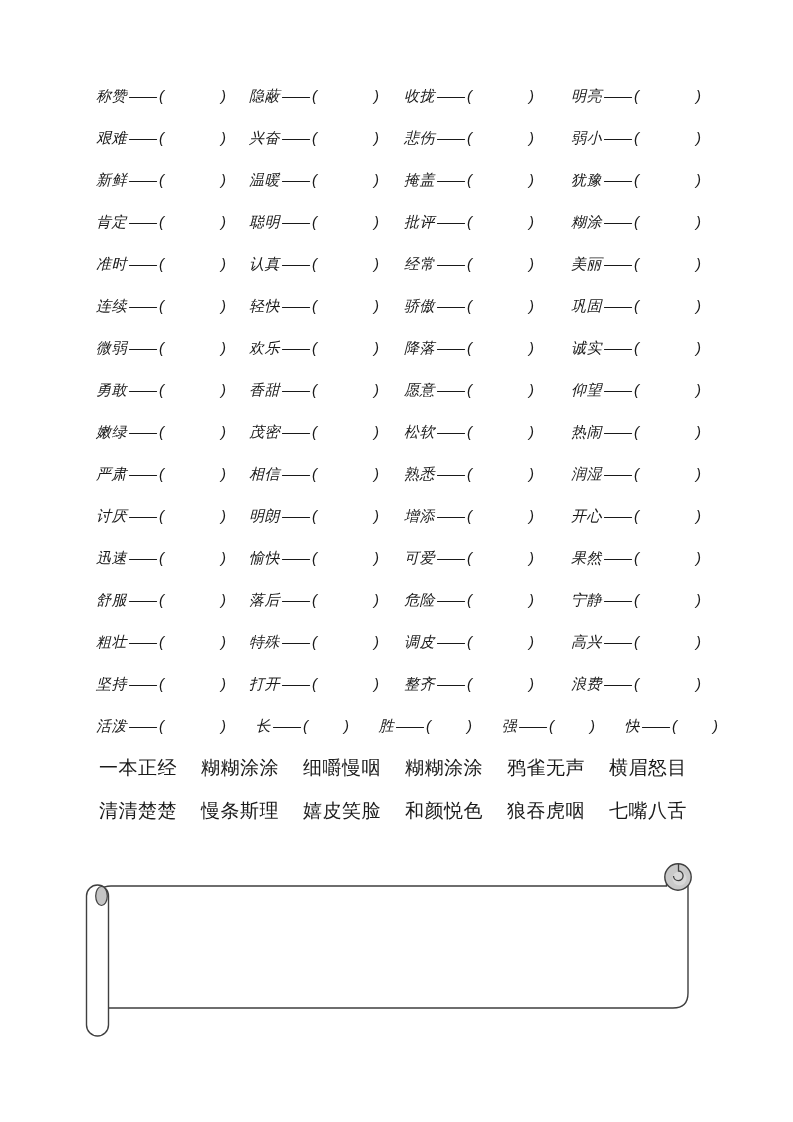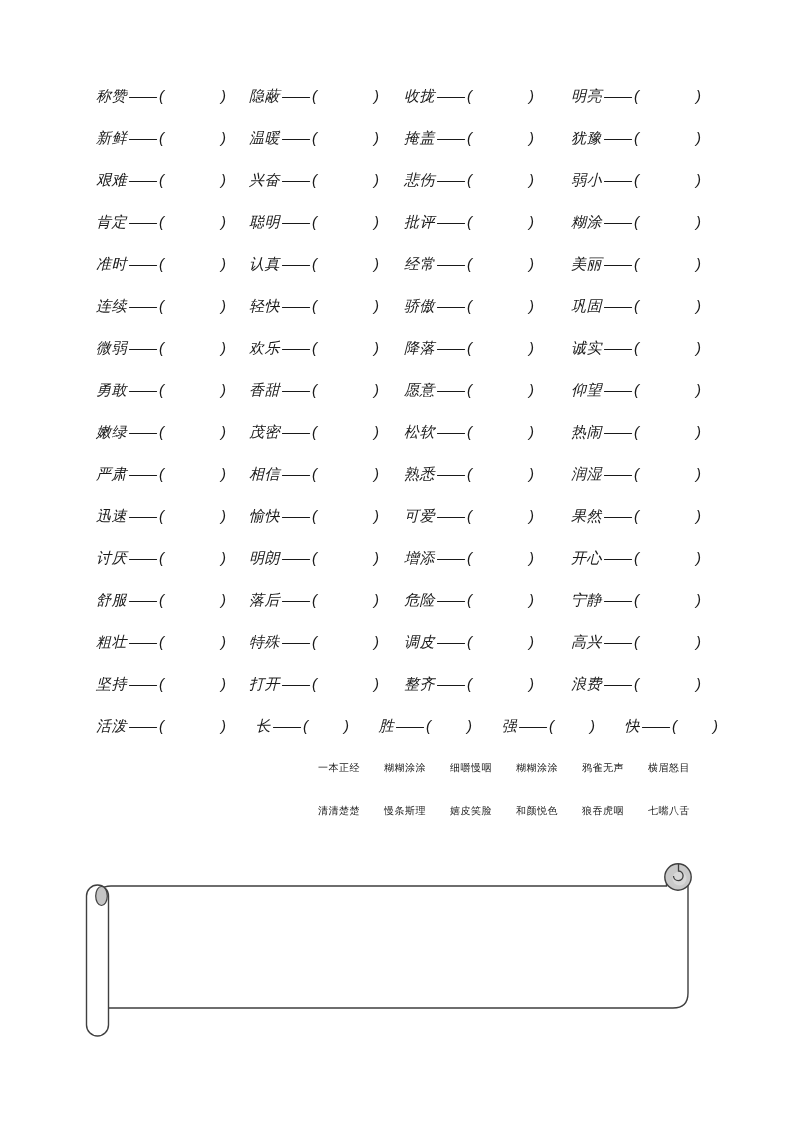--- a/index.html
+++ b/index.html
@@ -37,55 +37,55 @@
   .sec-head {
     height:42px;
     font-size:15.5px;
     line-height:22px;
     font-weight:700;
     color:#000000;
     letter-spacing:0.5px;
   }
   .idiom-row {
     display:flex;
-    justify-content:flex-end;
+    justify-content:center;
     width:594px;
     height:43px;
     align-items:flex-start;
-    font-size:10px;
+    font-size:19px;
     line-height:21px;
     gap:24px;
   }
   .idiom { white-space:nowrap; letter-spacing:0.5px; }
   .scroll-wrap { position:absolute; left:80px; top:858px; width:622px; height:188px; }
 </style>
 </head>
 <body>
 
 <div class="page">
   <div class="content">
 
     <div class="grid">
         <div class="g-row">
           <span class="cell"><span class="word">称赞</span><span class="dash">——</span><span class="paren">(</span><span class="blank wide"></span><span class="paren">)</span></span>
           <span class="cell"><span class="word">隐蔽</span><span class="dash">——</span><span class="paren">(</span><span class="blank wide"></span><span class="paren">)</span></span>
           <span class="cell"><span class="word">收拢</span><span class="dash">——</span><span class="paren">(</span><span class="blank wide"></span><span class="paren">)</span></span>
           <span class="cell"><span class="word">明亮</span><span class="dash">——</span><span class="paren">(</span><span class="blank wide"></span><span class="paren">)</span></span>
         </div>
         <div class="g-row">
+          <span class="cell"><span class="word">艰难</span><span class="dash">——</span><span class="paren">(</span><span class="blank wide"></span><span class="paren">)</span></span>
+          <span class="cell"><span class="word">兴奋</span><span class="dash">——</span><span class="paren">(</span><span class="blank wide"></span><span class="paren">)</span></span>
+          <span class="cell"><span class="word">悲伤</span><span class="dash">——</span><span class="paren">(</span><span class="blank wide"></span><span class="paren">)</span></span>
+          <span class="cell"><span class="word">弱小</span><span class="dash">——</span><span class="paren">(</span><span class="blank wide"></span><span class="paren">)</span></span>
+        </div>
+        <div class="g-row">
           <span class="cell"><span class="word">新鲜</span><span class="dash">——</span><span class="paren">(</span><span class="blank wide"></span><span class="paren">)</span></span>
           <span class="cell"><span class="word">温暖</span><span class="dash">——</span><span class="paren">(</span><span class="blank wide"></span><span class="paren">)</span></span>
           <span class="cell"><span class="word">掩盖</span><span class="dash">——</span><span class="paren">(</span><span class="blank wide"></span><span class="paren">)</span></span>
           <span class="cell"><span class="word">犹豫</span><span class="dash">——</span><span class="paren">(</span><span class="blank wide"></span><span class="paren">)</span></span>
-        </div>
-        <div class="g-row">
-          <span class="cell"><span class="word">艰难</span><span class="dash">——</span><span class="paren">(</span><span class="blank wide"></span><span class="paren">)</span></span>
-          <span class="cell"><span class="word">兴奋</span><span class="dash">——</span><span class="paren">(</span><span class="blank wide"></span><span class="paren">)</span></span>
-          <span class="cell"><span class="word">悲伤</span><span class="dash">——</span><span class="paren">(</span><span class="blank wide"></span><span class="paren">)</span></span>
-          <span class="cell"><span class="word">弱小</span><span class="dash">——</span><span class="paren">(</span><span class="blank wide"></span><span class="paren">)</span></span>
         </div>
         <div class="g-row">
           <span class="cell"><span class="word">肯定</span><span class="dash">——</span><span class="paren">(</span><span class="blank wide"></span><span class="paren">)</span></span>
           <span class="cell"><span class="word">聪明</span><span class="dash">——</span><span class="paren">(</span><span class="blank wide"></span><span class="paren">)</span></span>
           <span class="cell"><span class="word">批评</span><span class="dash">——</span><span class="paren">(</span><span class="blank wide"></span><span class="paren">)</span></span>
           <span class="cell"><span class="word">糊涂</span><span class="dash">——</span><span class="paren">(</span><span class="blank wide"></span><span class="paren">)</span></span>
         </div>
         <div class="g-row">
           <span class="cell"><span class="word">准时</span><span class="dash">——</span><span class="paren">(</span><span class="blank wide"></span><span class="paren">)</span></span>
           <span class="cell"><span class="word">认真</span><span class="dash">——</span><span class="paren">(</span><span class="blank wide"></span><span class="paren">)</span></span>
@@ -116,30 +116,30 @@
           <span class="cell"><span class="word">松软</span><span class="dash">——</span><span class="paren">(</span><span class="blank wide"></span><span class="paren">)</span></span>
           <span class="cell"><span class="word">热闹</span><span class="dash">——</span><span class="paren">(</span><span class="blank wide"></span><span class="paren">)</span></span>
         </div>
         <div class="g-row">
           <span class="cell"><span class="word">严肃</span><span class="dash">——</span><span class="paren">(</span><span class="blank wide"></span><span class="paren">)</span></span>
           <span class="cell"><span class="word">相信</span><span class="dash">——</span><span class="paren">(</span><span class="blank wide"></span><span class="paren">)</span></span>
           <span class="cell"><span class="word">熟悉</span><span class="dash">——</span><span class="paren">(</span><span class="blank wide"></span><span class="paren">)</span></span>
           <span class="cell"><span class="word">润湿</span><span class="dash">——</span><span class="paren">(</span><span class="blank wide"></span><span class="paren">)</span></span>
         </div>
         <div class="g-row">
+          <span class="cell"><span class="word">讨厌</span><span class="dash">——</span><span class="paren">(</span><span class="blank wide"></span><span class="paren">)</span></span>
+          <span class="cell"><span class="word">明朗</span><span class="dash">——</span><span class="paren">(</span><span class="blank wide"></span><span class="paren">)</span></span>
+          <span class="cell"><span class="word">增添</span><span class="dash">——</span><span class="paren">(</span><span class="blank wide"></span><span class="paren">)</span></span>
+          <span class="cell"><span class="word">开心</span><span class="dash">——</span><span class="paren">(</span><span class="blank wide"></span><span class="paren">)</span></span>
+        </div>
+        <div class="g-row">
           <span class="cell"><span class="word">迅速</span><span class="dash">——</span><span class="paren">(</span><span class="blank wide"></span><span class="paren">)</span></span>
           <span class="cell"><span class="word">愉快</span><span class="dash">——</span><span class="paren">(</span><span class="blank wide"></span><span class="paren">)</span></span>
           <span class="cell"><span class="word">可爱</span><span class="dash">——</span><span class="paren">(</span><span class="blank wide"></span><span class="paren">)</span></span>
           <span class="cell"><span class="word">果然</span><span class="dash">——</span><span class="paren">(</span><span class="blank wide"></span><span class="paren">)</span></span>
-        </div>
-        <div class="g-row">
-          <span class="cell"><span class="word">讨厌</span><span class="dash">——</span><span class="paren">(</span><span class="blank wide"></span><span class="paren">)</span></span>
-          <span class="cell"><span class="word">明朗</span><span class="dash">——</span><span class="paren">(</span><span class="blank wide"></span><span class="paren">)</span></span>
-          <span class="cell"><span class="word">增添</span><span class="dash">——</span><span class="paren">(</span><span class="blank wide"></span><span class="paren">)</span></span>
-          <span class="cell"><span class="word">开心</span><span class="dash">——</span><span class="paren">(</span><span class="blank wide"></span><span class="paren">)</span></span>
         </div>
         <div class="g-row">
           <span class="cell"><span class="word">舒服</span><span class="dash">——</span><span class="paren">(</span><span class="blank wide"></span><span class="paren">)</span></span>
           <span class="cell"><span class="word">落后</span><span class="dash">——</span><span class="paren">(</span><span class="blank wide"></span><span class="paren">)</span></span>
           <span class="cell"><span class="word">危险</span><span class="dash">——</span><span class="paren">(</span><span class="blank wide"></span><span class="paren">)</span></span>
           <span class="cell"><span class="word">宁静</span><span class="dash">——</span><span class="paren">(</span><span class="blank wide"></span><span class="paren">)</span></span>
         </div>
         <div class="g-row">
           <span class="cell"><span class="word">粗壮</span><span class="dash">——</span><span class="paren">(</span><span class="blank wide"></span><span class="paren">)</span></span>
           <span class="cell"><span class="word">特殊</span><span class="dash">——</span><span class="paren">(</span><span class="blank wide"></span><span class="paren">)</span></span>

